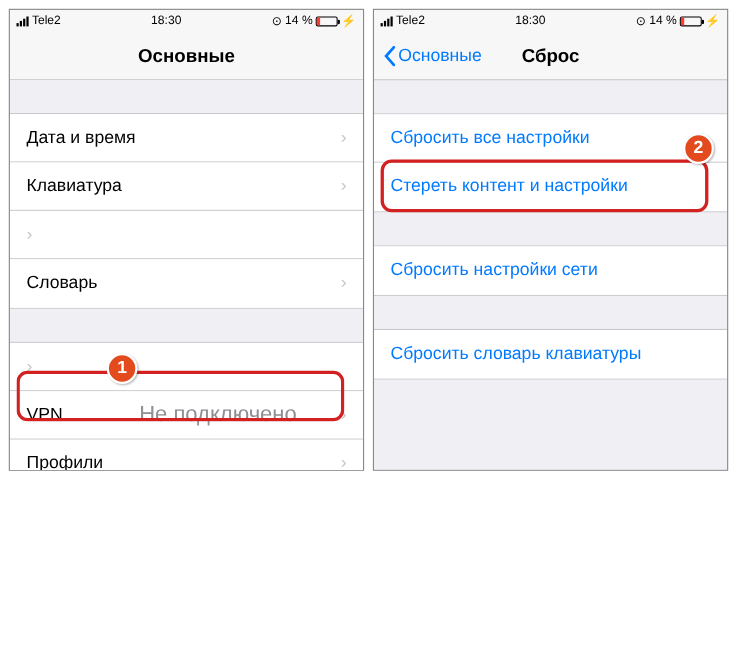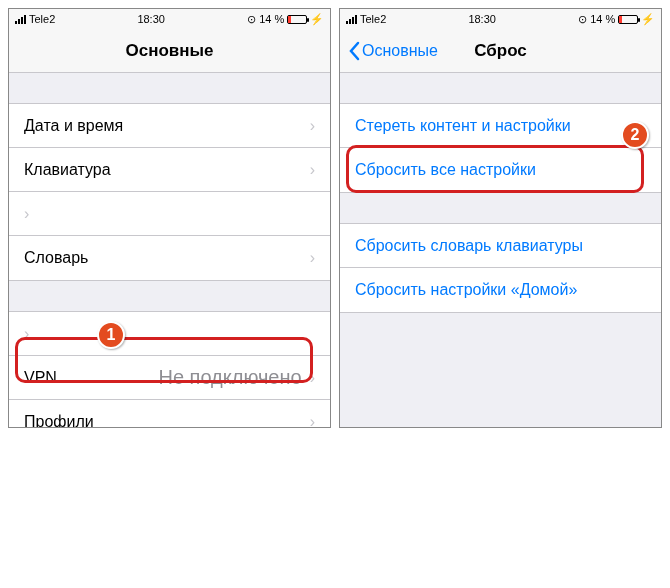--- a/index.html
+++ b/index.html
@@ -70,20 +70,21 @@
   }
   .content { flex:1; overflow-y:auto; background:#efeff4; }
   .group { margin-top: 30px; border-top:1px solid #c8c7cc; border-bottom:1px solid #c8c7cc; background:#fff; }
   .group.first { margin-top: 30px; }
   .row {
     display:flex; align-items:center; justify-content:space-between;
     min-height:44px; padding: 0 15px;
     background:#fff;
     border-bottom: 1px solid #c8c7cc;
     position: relative;
+    gap: 32px;
   }
   .row:last-child{border-bottom:none;}
   .row-label { font-size:16px; color:#000; }
   .row-detail { font-size:20px; color:#8e8e93; margin-left:auto; margin-right:8px;}
   .chevron { color:#c7c7cc; }
   .link-row .row-label { color:#007aff; }
   .highlight {
     position:absolute;
     border: 3px solid #d32020;
     border-radius: 10px;
@@ -204,32 +205,34 @@
         <svg width="12" height="20" viewBox="0 0 12 20">
             <path d="M10 2 L3 10 L10 18" stroke="#007aff" stroke-width="2.5" fill="none" stroke-linecap="round"></path>
           </svg>
         <span>Основные</span>
       </div>
       <div class="nav-title">Сброс</div>
     </div>
     <div class="content">
       <div class="group first">
         <div class="row link-row">
+            <span class="row-label">Сбросить все настройки</span>
+          </div>
+        <div class="row link-row">
             <span class="row-label">Стереть контент и настройки</span>
           </div>
-        <div class="row link-row">
-            <span class="row-label">Сбросить все настройки</span>
+      </div>
+      <div class="group">
+        <div class="row link-row">
+            <span class="row-label">Сбросить настройки сети</span>
           </div>
       </div>
       <div class="group">
         <div class="row link-row">
             <span class="row-label">Сбросить словарь клавиатуры</span>
-          </div>
-        <div class="row link-row">
-            <span class="row-label">Сбросить настройки «Домой»</span>
           </div>
       </div>
     </div>
     <div class="highlight" style="left:6px; top:136px; width:298px; height:48px;"></div>
     <div class="badge" style="right:12px; top:112px;">2</div>
   </div>
 
 </div>
 
 </body></html>

